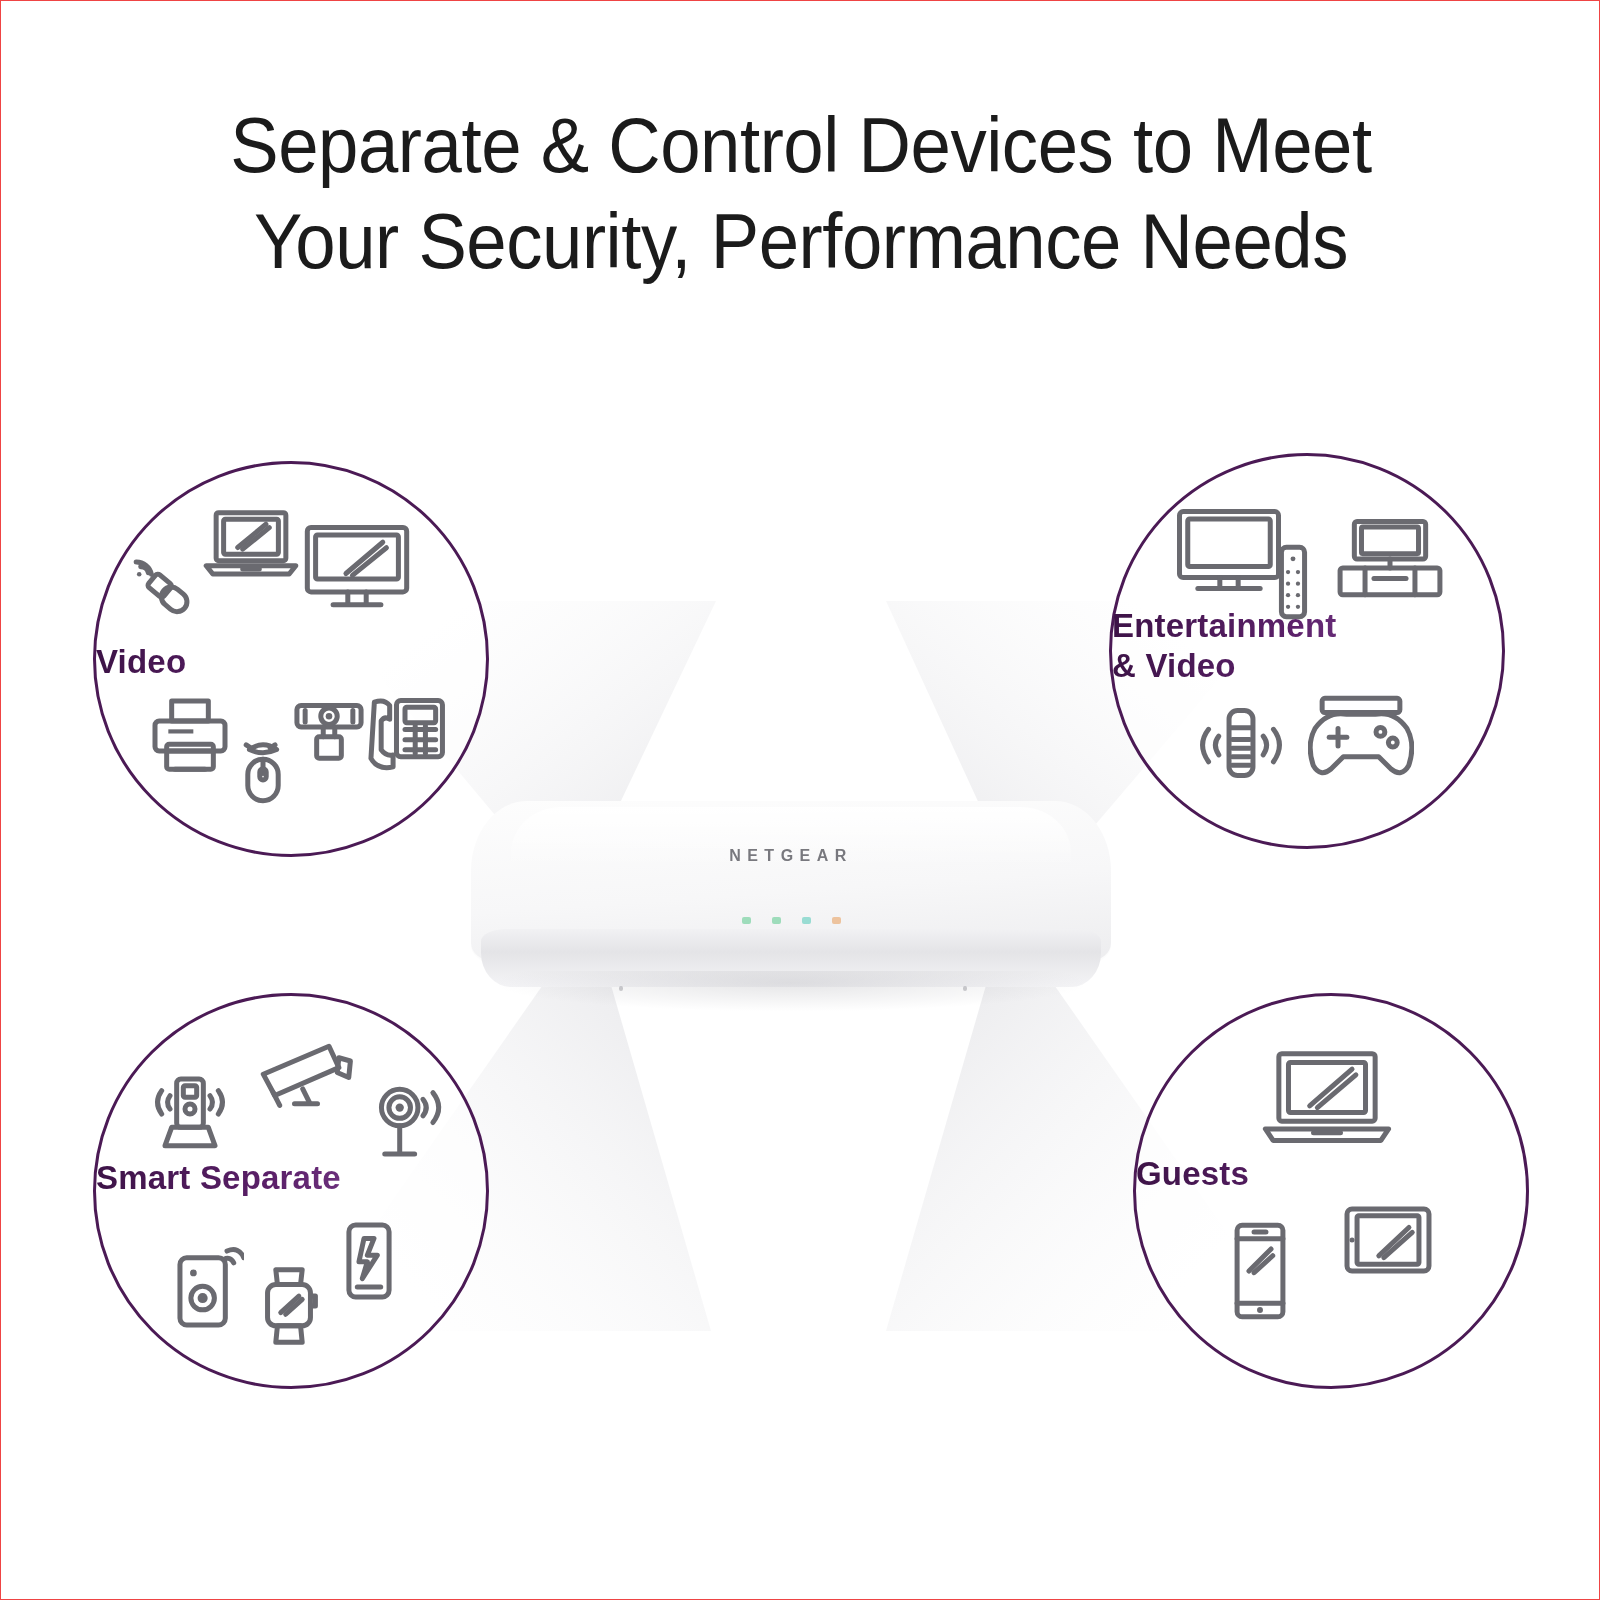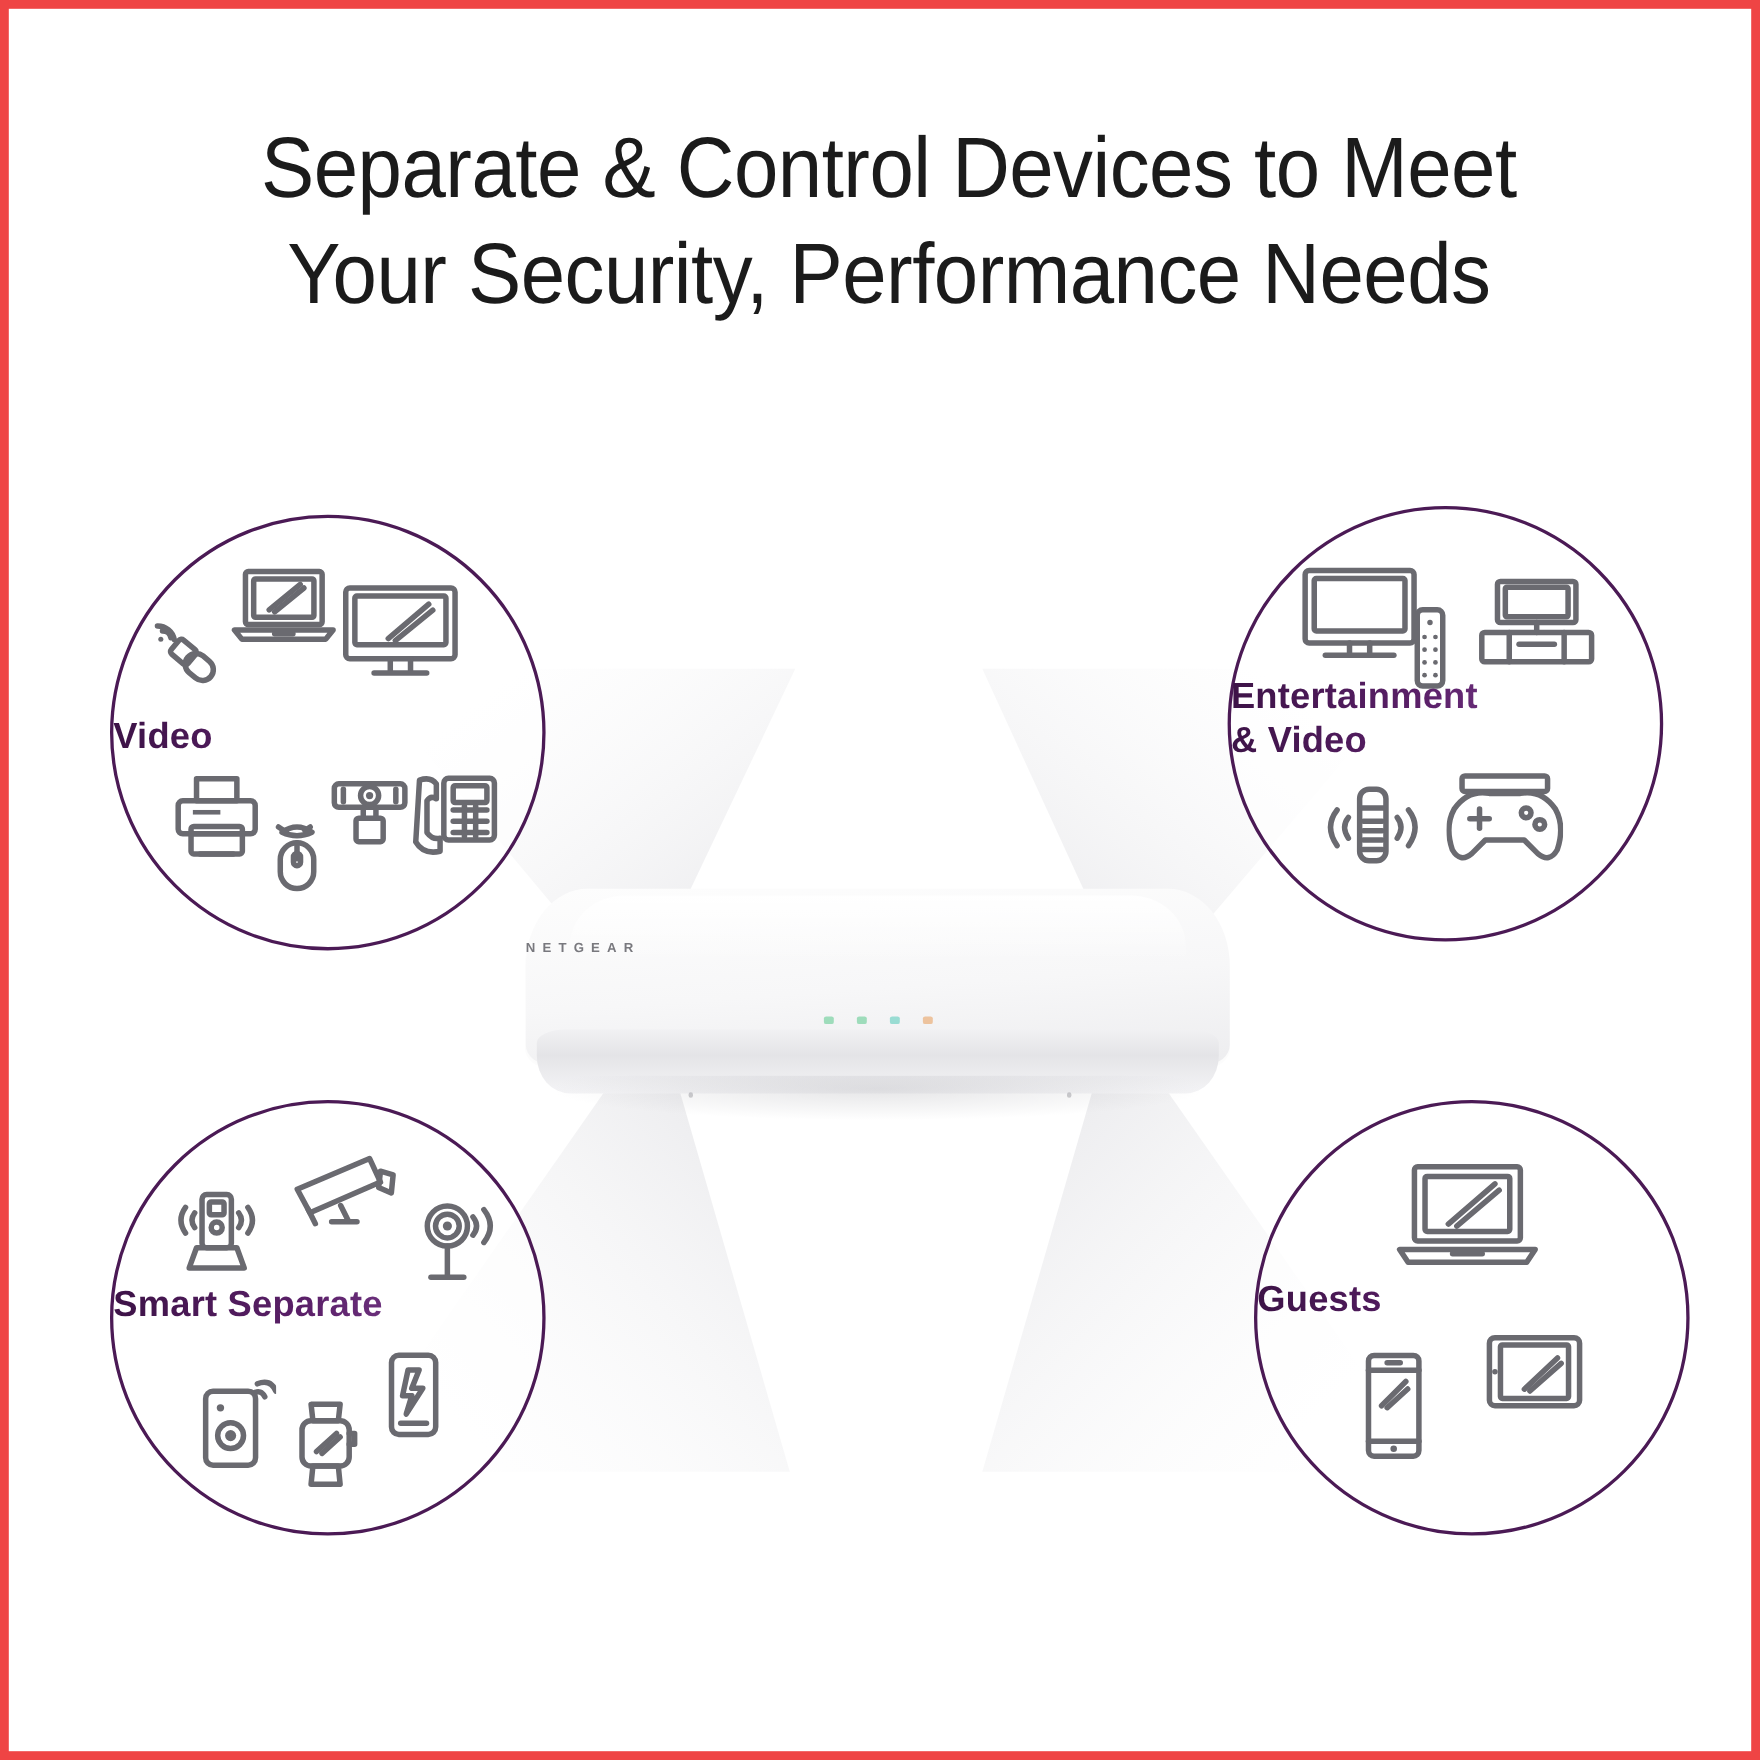--- a/index.html
+++ b/index.html
@@ -7,21 +7,21 @@
   html, body {
     margin: 0; padding: 0;
     width: 1600px; height: 1600px;
     background: #ffffff;
     font-family: "Liberation Sans", sans-serif;
   }
   #page {
     position: relative;
     width: 1600px; height: 1600px;
     background: #ffffff;
-    border: 8px solid #ef4444;
+    border: 1px solid #ef4444;
     overflow: hidden;
   }
 
   
   #headline {
     position: absolute;
     left: 0; top: 96px;
     width: 1600px;
     text-align: center;
     color: #1b1b1b;
@@ -59,23 +59,23 @@
     position: absolute; left: 28px; top: 170px; width: 584px; height: 40px;
     background: radial-gradient(ellipse at 50% 30%, rgba(170,170,175,0.30) 0%, rgba(255,255,255,0) 72%);
   }
   #router-gloss {
     position: absolute; left: 40px; top: 6px; width: 560px; height: 60px;
     background: linear-gradient(180deg, rgba(255,255,255,0.95), rgba(255,255,255,0));
     border-radius: 50px 50px 0 0 / 46px 46px 0 0;
   }
   #netgear-logo {
     position: absolute; left: 0; top: 46px; width: 640px;
-    text-align: left;
+    text-align: center;
     font-family: "Liberation Sans", sans-serif;
-    font-size: 12px; font-weight: 700;
+    font-size: 16px; font-weight: 700;
     letter-spacing: 6.5px;
     color: #6e6e74;
     opacity: 0.92;
   }
   #leds {
     position: absolute; left: 0; top: 116px; width: 640px;
     display: flex; justify-content: center; gap: 21px;
   }
   #leds .led { width: 9px; height: 7px; border-radius: 2px; opacity: 0.55; }
   #router-feet { position: absolute; left: 0; top: 185px; width: 640px; }

